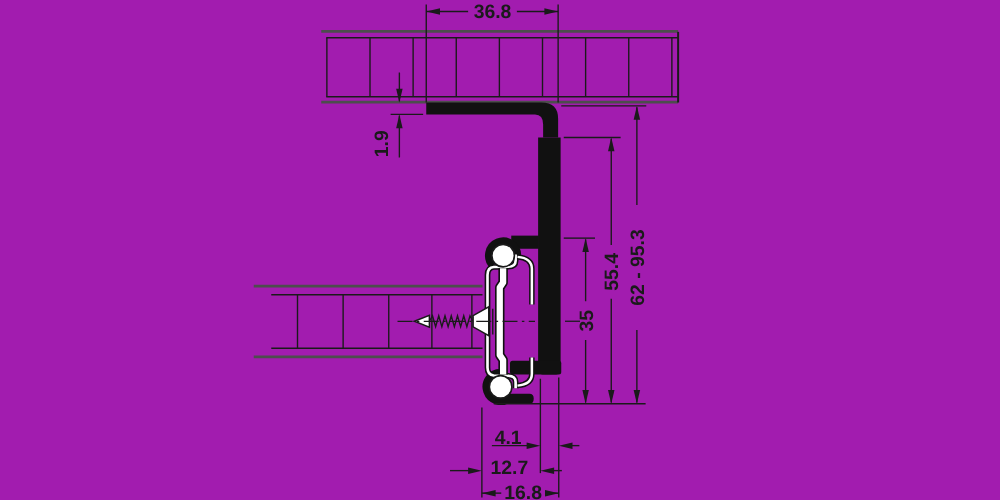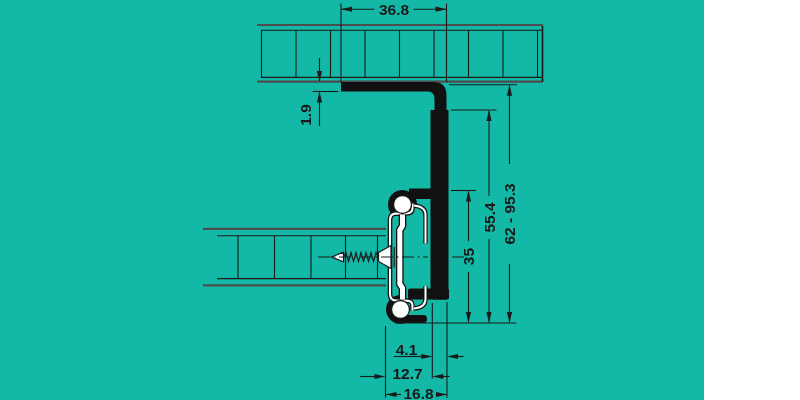--- a/index.html
+++ b/index.html
@@ -1,16 +1,16 @@
 <!DOCTYPE html>
 <html><head>
 <meta charset="utf-8">
 <style>
   html,body{margin:0;padding:0;background:#ffffff;}
-  .frame{position:relative;width:704px;height:400px;background:#14b8a6;overflow:hidden;
+  .frame{position:relative;width:800px;height:400px;background:#a21caf;overflow:hidden;
          font-family:"Liberation Sans",sans-serif;}
   svg{display:block;}
   .thin  {stroke:#1a1a1a;stroke-width:1.1;fill:none;}
   .edge  {stroke:#4d4d4d;stroke-width:2.2;fill:none;}
   .blk   {fill:#111111;stroke:none;}
   .arr   {fill:#1a1a1a;stroke:none;}
   .sheet {stroke:#111111;stroke-width:4.6;fill:none;stroke-linejoin:round;}
   .sheetw{stroke:#ffffff;stroke-width:2.1;fill:none;stroke-linejoin:round;}
   .web   {stroke:#111111;stroke-width:7.6;fill:none;stroke-linejoin:round;}
   .webw  {stroke:#ffffff;stroke-width:5;fill:none;stroke-linejoin:round;}

